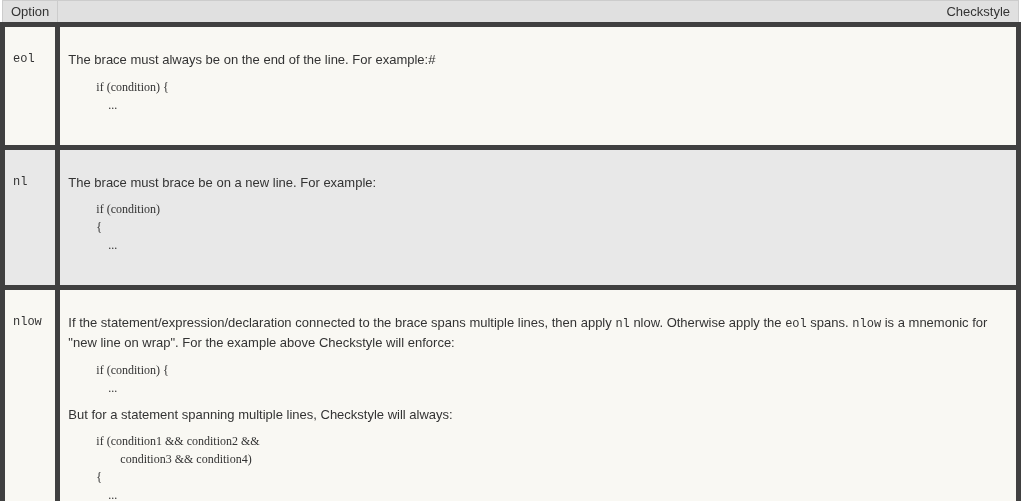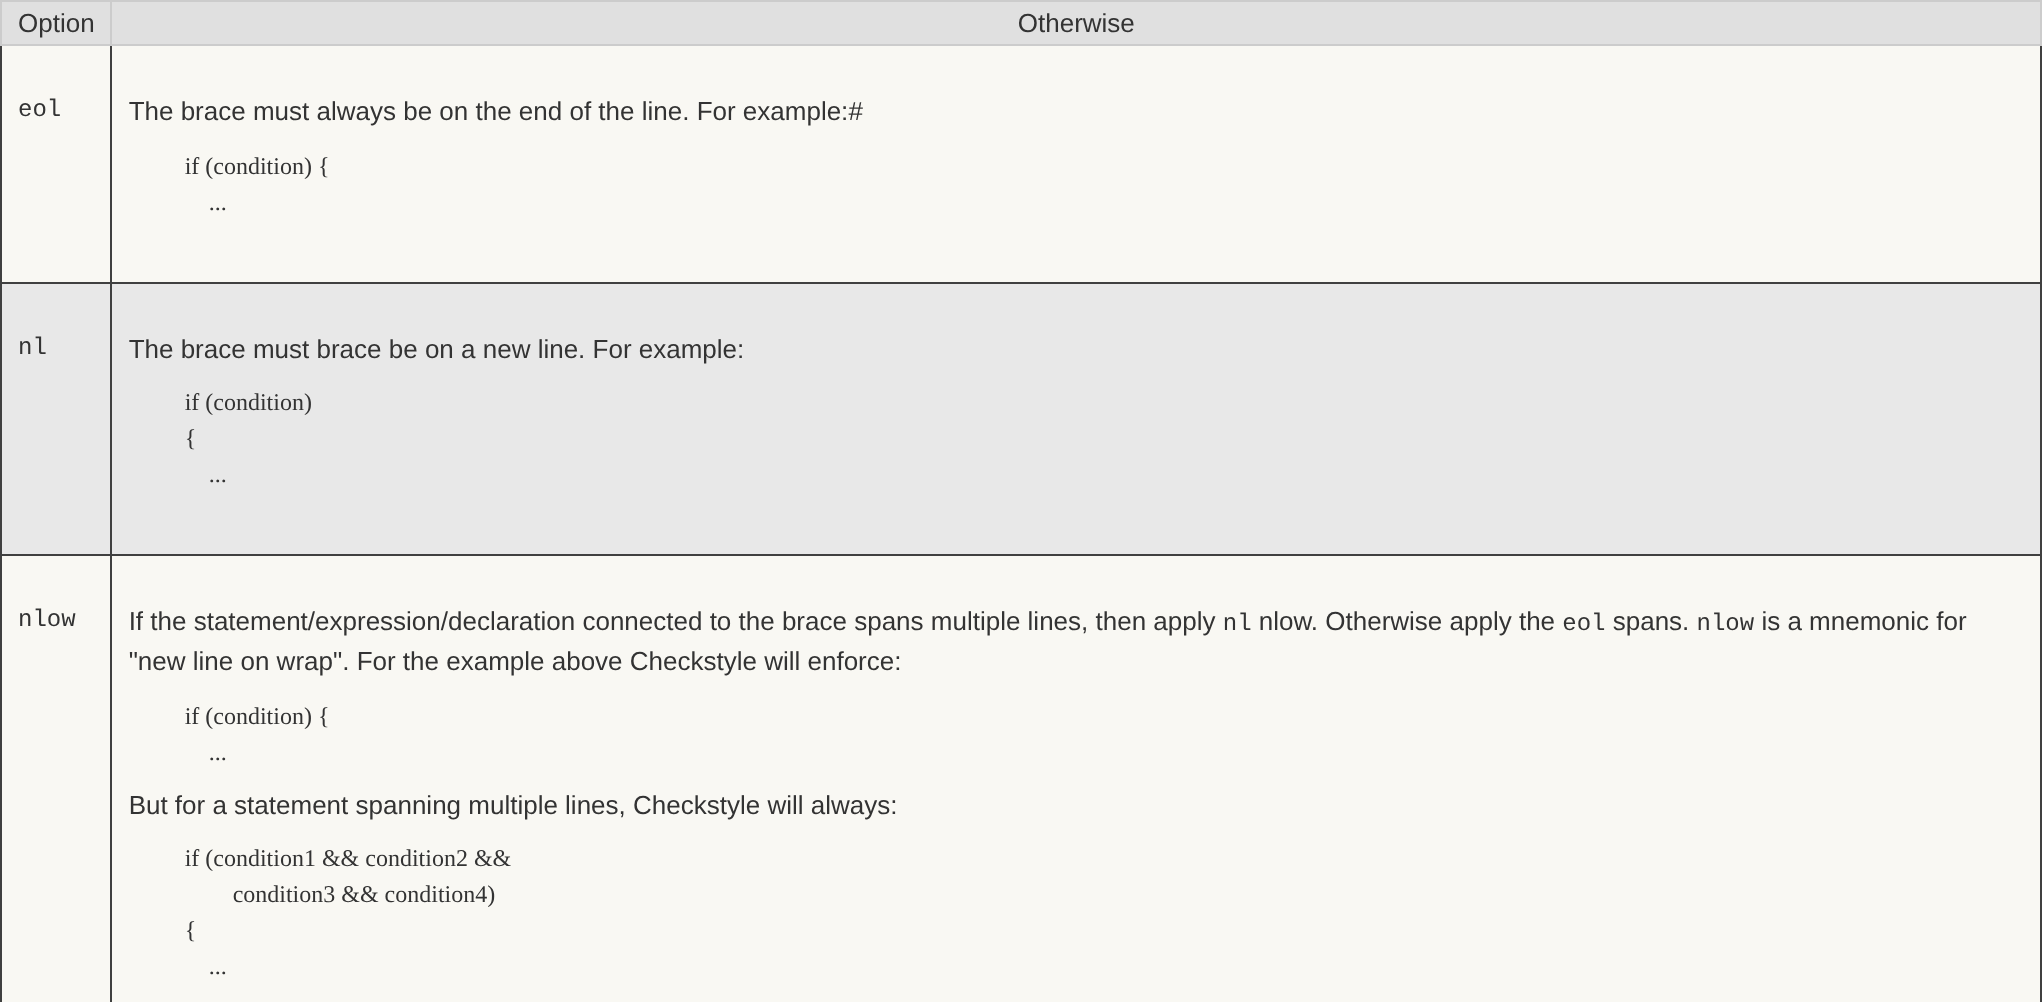--- a/index.html
+++ b/index.html
@@ -10,30 +10,30 @@
     color: #333;
     width: 1021px;
   }
   table {
     border-collapse: collapse;
     width: 100%;
     table-layout: auto;
   }
   th {
     background: #e0e0e0;
-    text-align: center;
+    text-align: right;
     font-weight: normal;
     padding: 3px 8px;
     border: 1px solid #ccc;
     font-size: 13px;
   }
   td {
     vertical-align: top;
     padding: 23px 8px;
-    border: 1px solid #404040;
+    border: 5px solid #404040;
     font-size: 13px;
     line-height: 1.5;
   }
   tr.even td {
     background: #f9f8f3;
   }
   tr.odd td {
     background: #e8e8e8;
   }
   td.option {
@@ -58,21 +58,21 @@
     text-decoration: none;
   }
 </style>
 </head>
 <body>
 
 <table>
   <thead>
     <tr>
       <th>Option</th>
-      <th>Otherwise</th>
+      <th>Checkstyle</th>
     </tr>
   </thead>
   <tbody>
     <tr class="even">
       <td class="option">eol</td>
       <td>
         <span>The brace must always be on the end of the line. For example:</span><a class="hashlink">#</a>
         <pre>if (condition) {
     ...</pre>
       </td>

